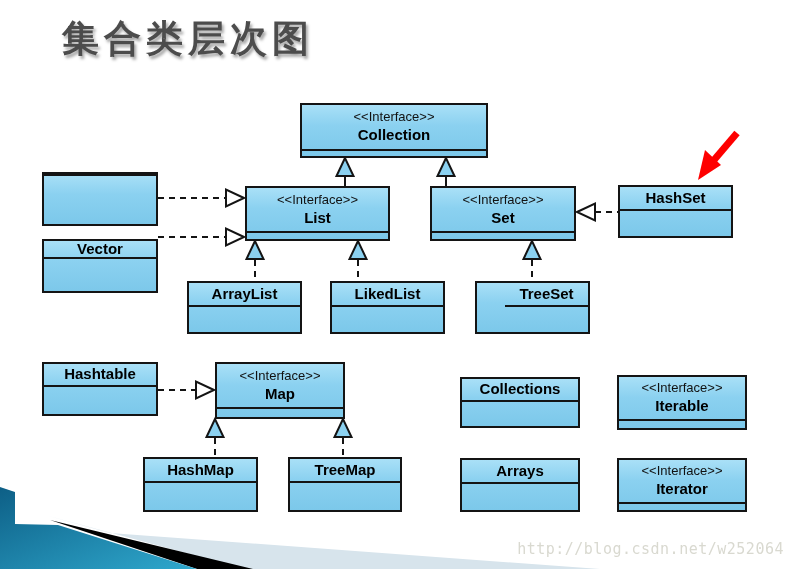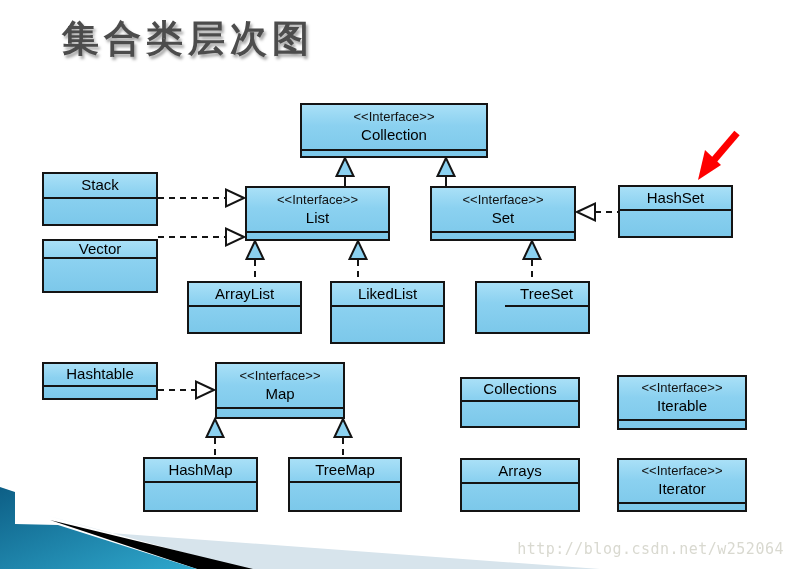--- a/index.html
+++ b/index.html
@@ -26,21 +26,21 @@
   .class-box{
     position:absolute;box-sizing:border-box;border:2px solid #141414;
     background:linear-gradient(180deg,#a9e0f7 0%,#8bd1f0 40%,#7cc8ea 100%);
     display:flex;flex-direction:column;
   }
   .box-head{
     display:flex;flex-direction:column;align-items:center;justify-content:center;
     box-sizing:border-box;flex:0 0 auto;
   }
   .stereotype{font-size:13px;color:#111;line-height:1.3;}
-  .class-name{font-size:15px;font-weight:normal;color:#000;line-height:1.25;}
+  .class-name{font-size:15px;font-weight:bold;color:#000;line-height:1.25;}
   .box-body{flex:1 1 auto;border-top:2px solid #141414;}
 </style>
 </head>
 <body>
 
 <div id="slide">
 
   <svg class="layer" width="794" height="569">
     <defs>
       <linearGradient id="tealGrad" x1="0" y1="0" x2="1" y2="1">
@@ -115,56 +115,53 @@
         <div class="box-body"></div>
       </div>
       <div class="class-box" style="left: 617px; top: 458px; width: 130px; height: 54px;">
         <div class="box-head" style="height: 42px;">
           <div class="stereotype">&lt;&lt;Interface&gt;&gt;</div>
           <div class="class-name">Iterator</div>
         </div>
         <div class="box-body"></div>
       </div>
       <div class="class-box" style="left: 42px; top: 172px; width: 116px; height: 54px;">
-        <div class="box-head" style="height: 23px;">
-          <div class="class-name">Stack</div>
-        </div>
         <div class="box-body"></div>
       </div>
       <div class="class-box" style="left: 42px; top: 239px; width: 116px; height: 54px;">
         <div class="box-head" style="height: 16px; border-radius: 6px;">
           <div class="class-name">Vector</div>
         </div>
         <div class="box-body"></div>
       </div>
       <div class="class-box" style="left: 618px; top: 185px; width: 115px; height: 53px;">
         <div class="box-head" style="height: 22px;">
           <div class="class-name">HashSet</div>
         </div>
         <div class="box-body"></div>
       </div>
       <div class="class-box" style="left: 187px; top: 281px; width: 115px; height: 53px;">
         <div class="box-head" style="height: 22px;">
           <div class="class-name">ArrayList</div>
         </div>
         <div class="box-body"></div>
       </div>
-      <div class="class-box" style="left: 330px; top: 281px; width: 115px; height: 63px;">
+      <div class="class-box" style="left: 330px; top: 281px; width: 115px; height: 53px;">
         <div class="box-head" style="height: 22px;">
           <div class="class-name">LikedList</div>
         </div>
         <div class="box-body"></div>
       </div>
       <div class="class-box" style="left: 475px; top: 281px; width: 115px; height: 53px; padding-left: 28px;">
         <div class="box-head" style="height: 22px;">
           <div class="class-name">TreeSet</div>
         </div>
         <div class="box-body"></div>
       </div>
-      <div class="class-box" style="left: 42px; top: 362px; width: 116px; height: 38px;">
+      <div class="class-box" style="left: 42px; top: 362px; width: 116px; height: 54px;">
         <div class="box-head" style="height: 21px;">
           <div class="class-name">Hashtable</div>
         </div>
         <div class="box-body"></div>
       </div>
       <div class="class-box" style="left: 460px; top: 377px; width: 120px; height: 51px;">
         <div class="box-head" style="height: 21px;">
           <div class="class-name">Collections</div>
         </div>
         <div class="box-body"></div>

